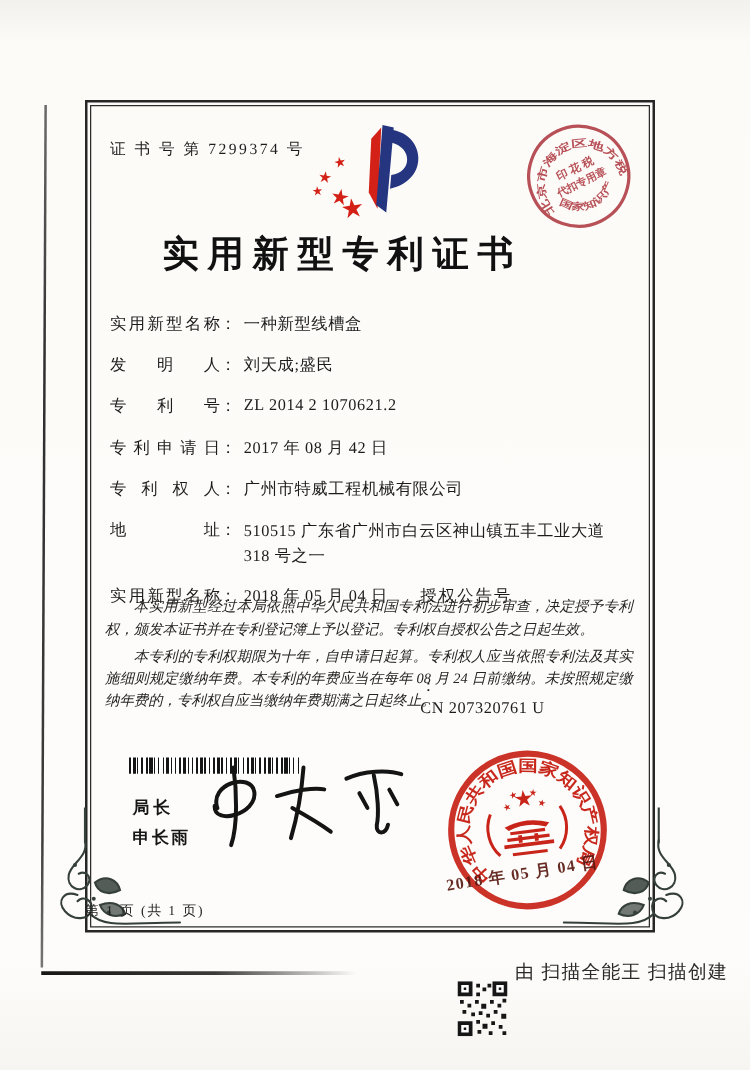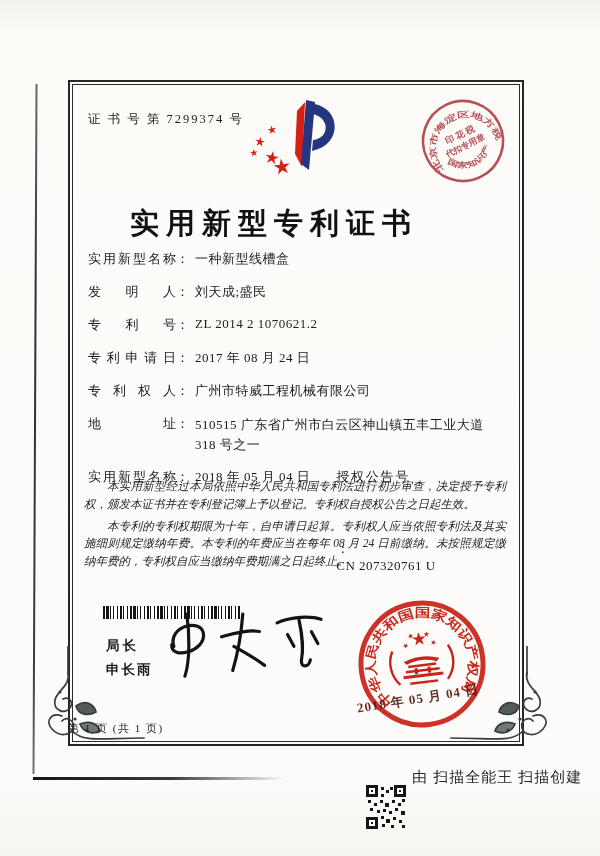--- a/index.html
+++ b/index.html
@@ -11,21 +11,21 @@
   #left-edge-line{left:34px;top:84px;width:2px;height:690px;
     background:linear-gradient(180deg,#6a6a6a,#2e2e2e 30%,#3c3c3c 85%,#777);transform:rotate(.25deg);}
   #bottom-edge-line{left:33px;top:777px;width:252px;height:2.5px;
     background:linear-gradient(90deg,#161616,#3a3a3a 55%,rgba(90,90,90,0));}
   
   #frame{left:68px;top:80px;width:452px;height:662px;border:2.5px solid #262626;}
   #frame-inner{position:absolute;left:2px;top:2px;right:2px;bottom:2px;border:1px solid #2c2c2c;}
   #cert-no{left:88px;top:111px;font-size:12.5px;letter-spacing:2px;color:#1d1d1d;}
   #logo{left:250px;top:96px;}
   #title{left:68px;top:184px;width:412px;text-align:center;font-size:29px;font-weight:700;
-         letter-spacing:7px;color:#111;margin-top:20px;}
+         letter-spacing:7px;color:#111;}
   
   #fields{left:88px;top:250px;width:428px;font-size:13px;color:#1c1c1c;}
   .frow{display:flex;align-items:flex-start;margin-bottom:13px;min-height:20px;}
   .flabel{display:inline-block;width:88px;text-align:justify;text-align-last:justify;flex:0 0 88px;}
   .fcolon{flex:0 0 auto;margin-right:6px;}
   .fvalue{letter-spacing:.5px;}
   .addr-value{width:300px;line-height:1.55;}
   .pair2{margin-left:26px;display:flex;flex-direction:column;}
   .flabel.small{width:72px;flex-basis:72px;}
   
@@ -125,21 +125,21 @@
         <span class="fvalue">刘天成;盛民</span>
     </div>
     <div class="frow">
       <span class="flabel">专利号</span>
         <span class="fcolon">：</span>
         <span class="fvalue">ZL 2014 2 1070621.2</span>
     </div>
     <div class="frow">
       <span class="flabel">专利申请日</span>
         <span class="fcolon">：</span>
-        <span class="fvalue">2017 年 08 月 24 日</span>
+        <span class="fvalue">2017 年 08 月 42 日</span>
     </div>
     <div class="frow">
       <span class="flabel">专利权人</span>
         <span class="fcolon">：</span>
         <span class="fvalue">广州市特威工程机械有限公司</span>
     </div>
     <div class="frow">
       <span class="flabel">地址</span>
         <span class="fcolon">：</span>
         <span class="fvalue addr-value">510515 广东省广州市白云区神山镇五丰工业大道 318 号之一</span>

